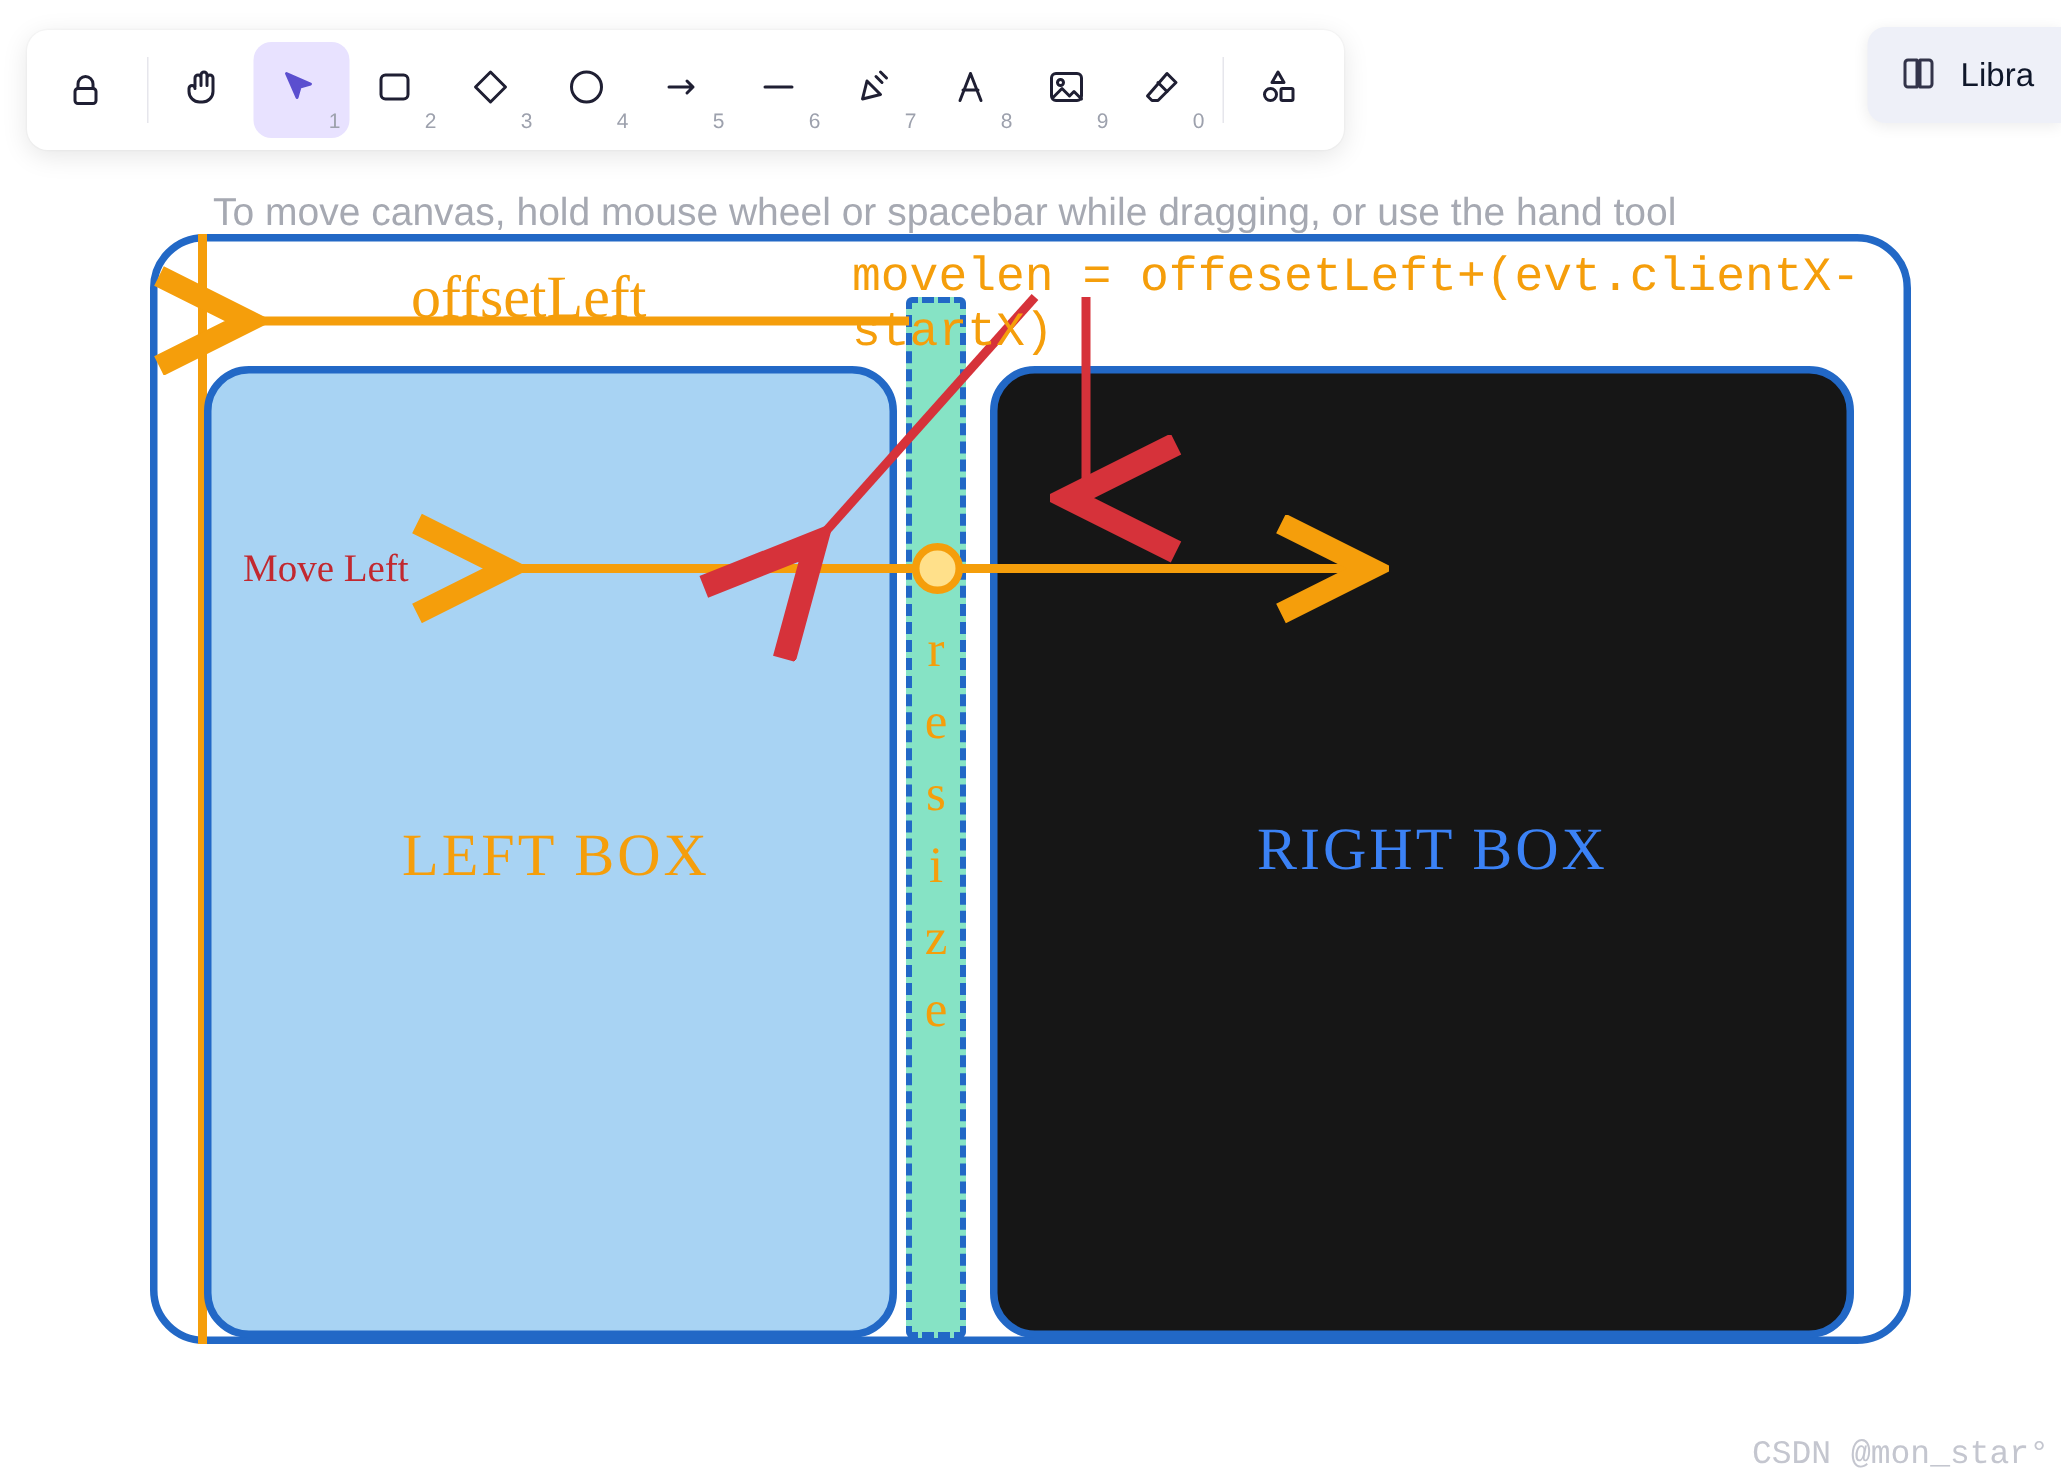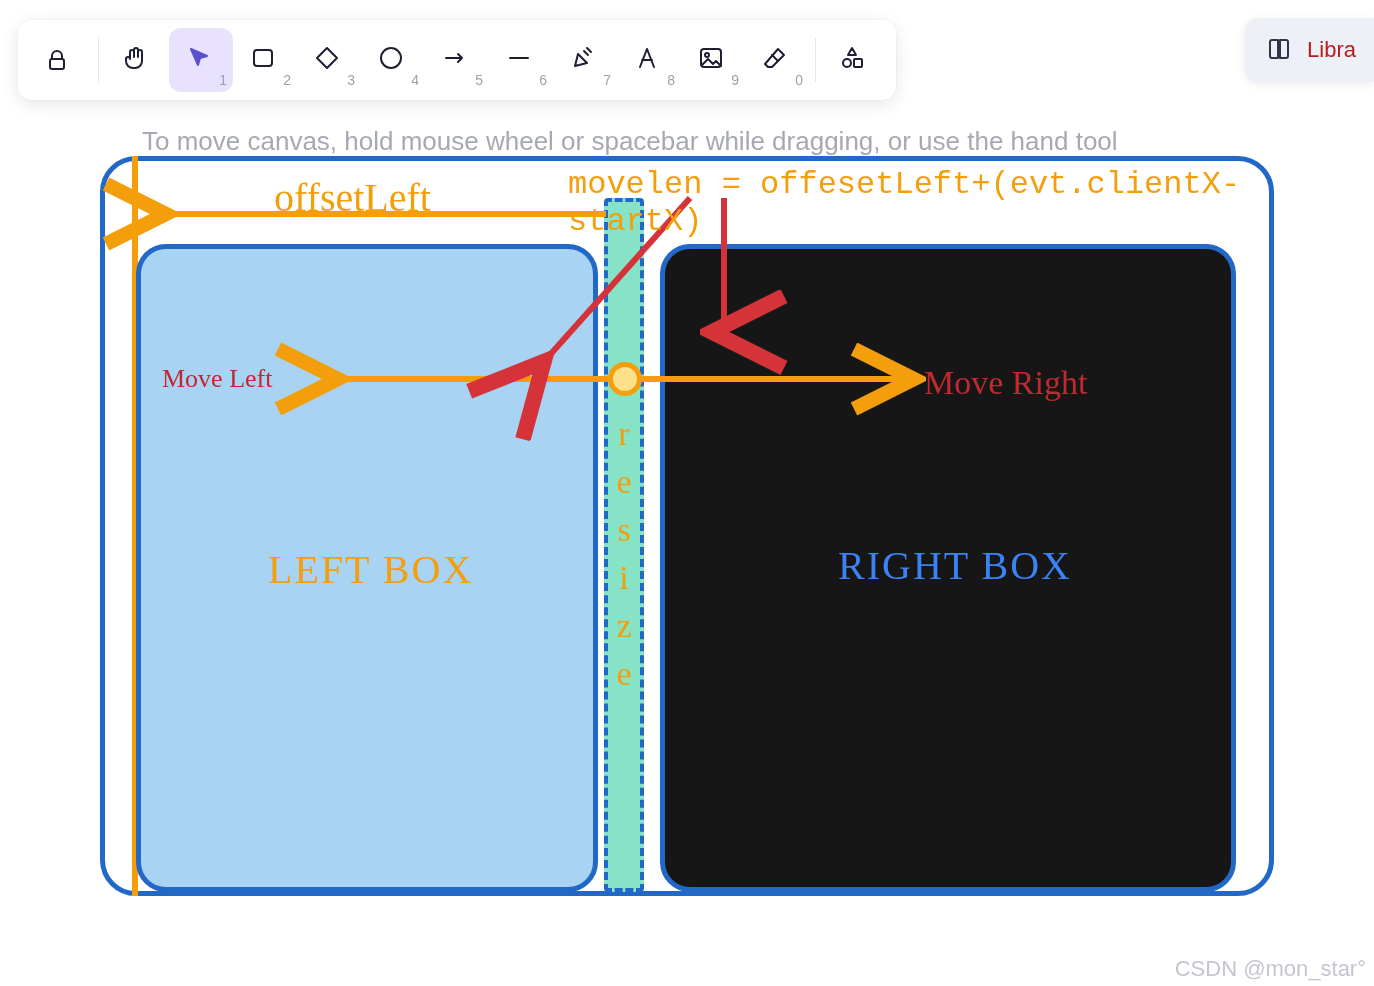--- a/index.html
+++ b/index.html
@@ -50,21 +50,21 @@
   
   .library {
     position: absolute;
     right: 0; top: 18px;
     height: 64px;
     background: #eef0f8;
     border-radius: 12px 0 0 12px;
     display: flex; align-items: center;
     padding: 0 18px 0 22px;
     box-shadow: 0 2px 10px rgba(0,0,0,0.08);
-    color: #b91c1c;
+    color: #0f172a;
     font-size: 22px;
     cursor: pointer;
   }
   .library svg { width: 26px; height: 26px; margin-right: 14px; }
   .library svg * { stroke:#33344a; stroke-width:2; fill:none; stroke-linecap:round; stroke-linejoin:round; }
 
   
   .hint {
     position: absolute;
     left: 142px; top: 126px;
@@ -119,21 +119,21 @@
 
   
   .handle {
     position:absolute; left:508px; top:206px; width:34px; height:34px;
     border:5px solid #f59e0b; border-radius:50%; background:#ffe08a;
   }
 
   
   .watermark {
     position:absolute; right:8px; bottom:4px;
-    color:#c4c6cf; font-size:22px;
+    color:#c4c6cf; font-size:22px;font-family:Liberation Mono, monospace;
   }
 </style>
 </head>
 <body>
 
 <div class="toolbar">
   <div class="tbtn">
     <svg>
         <path d="M7 14v-3a5 5 0 0 1 10 0v3"></path>
         <rect x="5" y="14" width="14" height="10" rx="2"></rect>
@@ -271,21 +271,20 @@
     <path d="M590 42 L440 210" stroke="#d6323a" stroke-width="6" fill="none" marker-end="url(#ah-red)"></path>
 
     <path d="M624 42 L624 176" stroke="#d6323a" stroke-width="6" fill="none" marker-end="url(#ah-red-d)"></path>
   </svg>
 
   <div class="handle"></div>
 
   <div class="hand label-offset">offsetLeft</div>
   <div class="hand label-formula">movelen = offesetLeft+(evt.clientX-startX)</div>
   <div class="hand label-moveleft">Move Left</div>
-  <div class="hand label-moveright">Move Right</div>
   <div class="hand label-leftbox">LEFT BOX</div>
   <div class="hand label-rightbox">RIGHT BOX</div>
   <div class="hand label-resize">
     <span>r</span>
     <span>e</span>
     <span>s</span>
     <span>i</span>
     <span>z</span>
     <span>e</span>
   </div>

